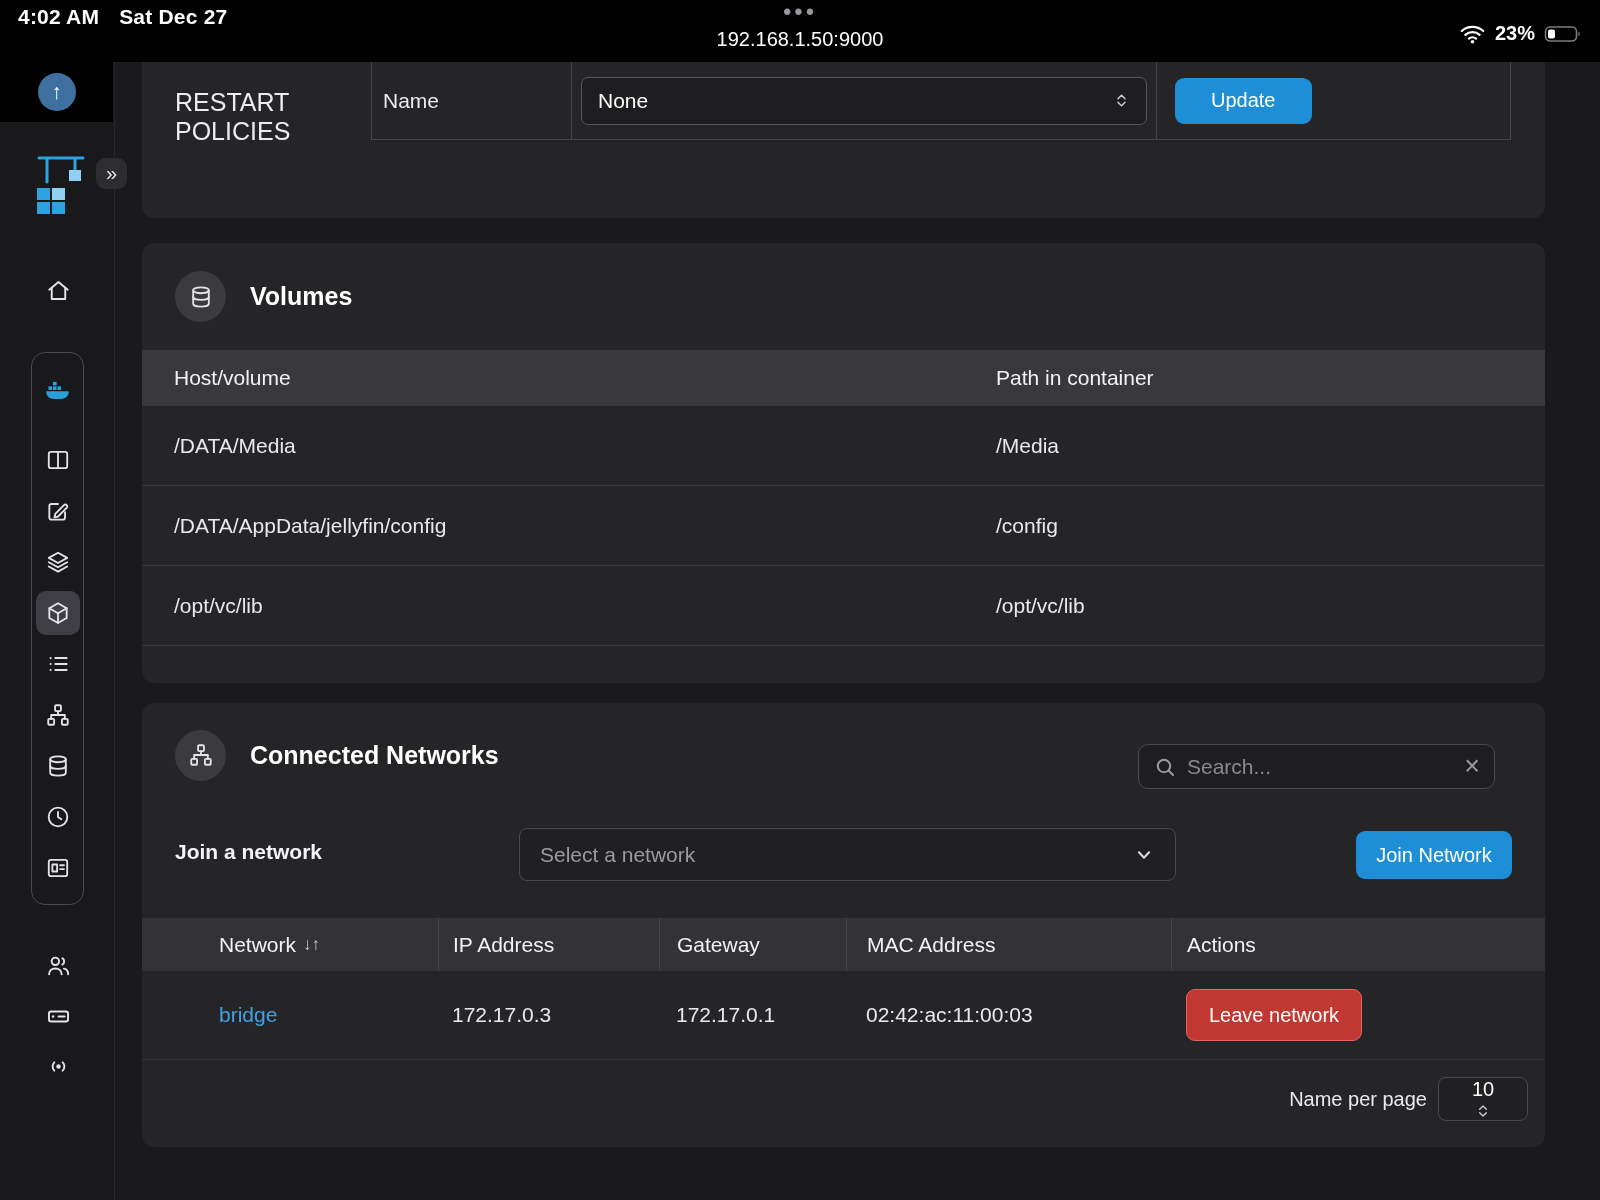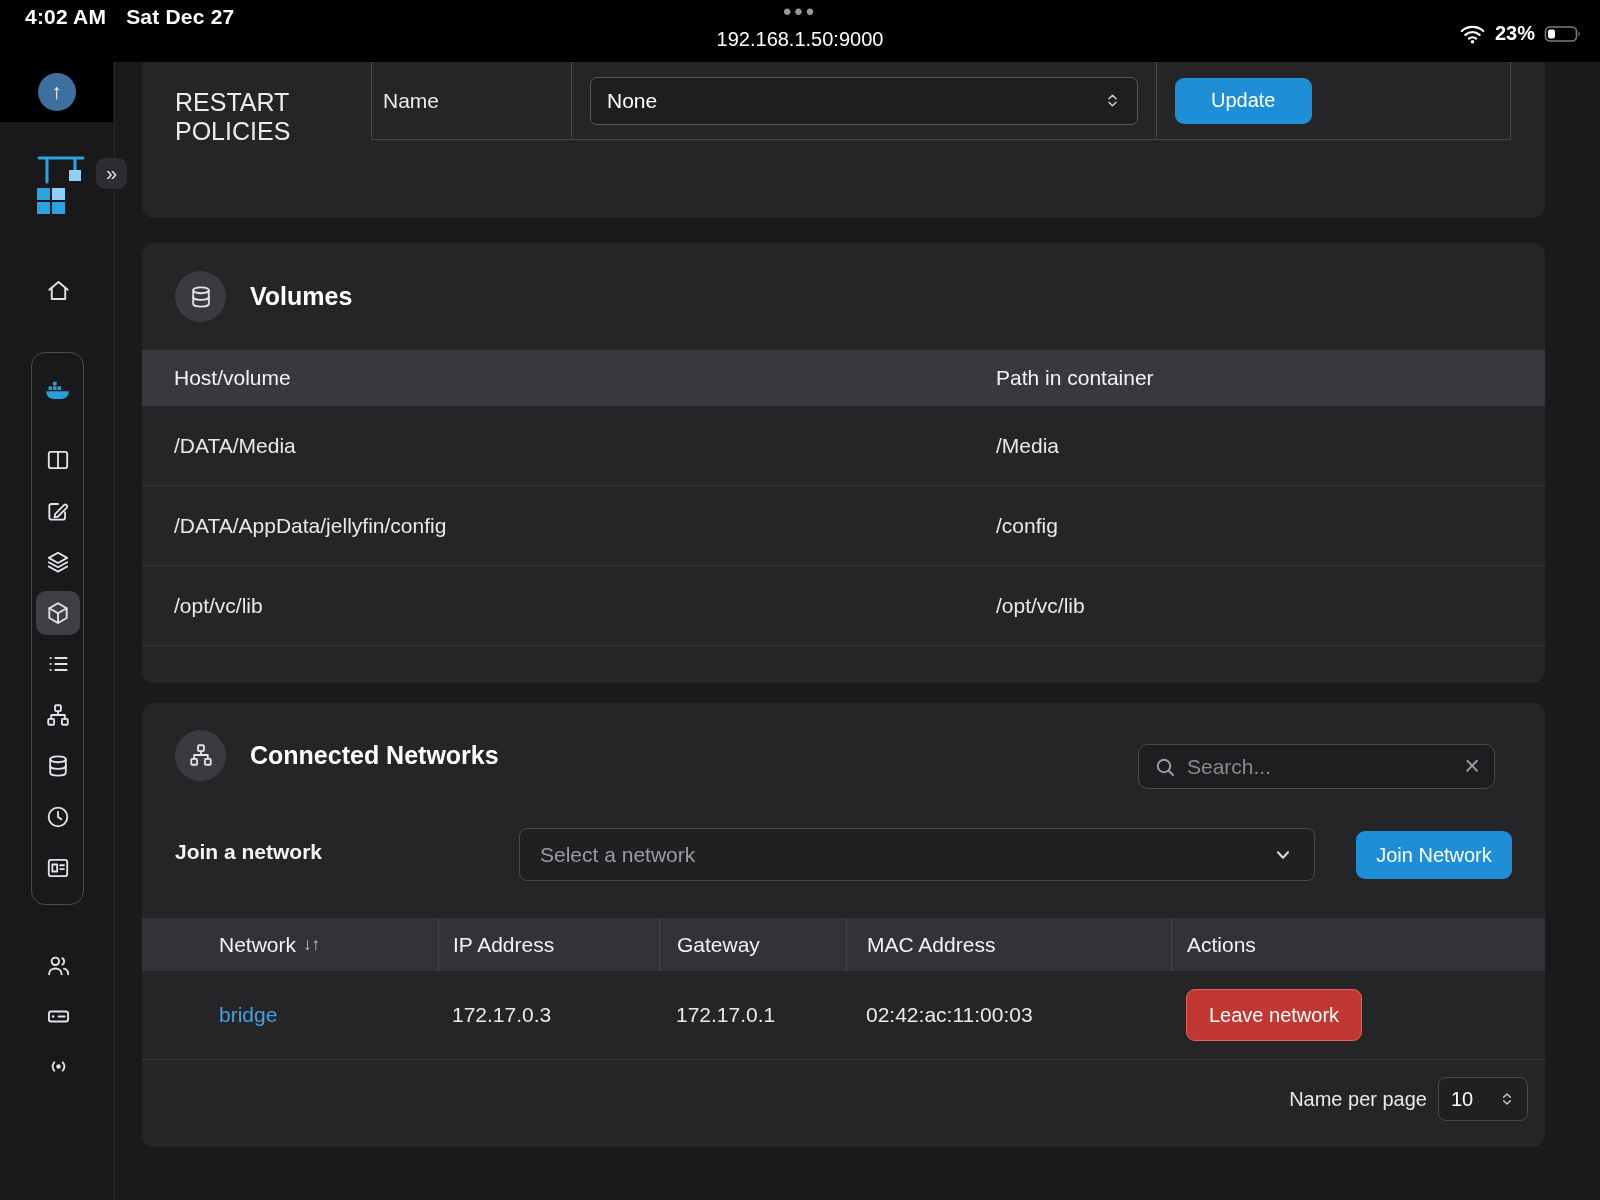--- a/index.html
+++ b/index.html
@@ -2,21 +2,21 @@
 <html><head>
 <meta charset="utf-8">
 <style>
   * { margin:0; padding:0; box-sizing:border-box; }
   html,body { background:#000; }
   body { font-family:"Liberation Sans", sans-serif; }
   .screen { position:relative; width:1600px; height:1200px; background:#1a1a1c; overflow:hidden; }
 
   
   .status-bar { position:absolute; top:0; left:0; width:1600px; height:62px; background:#000; color:#fff; }
-  .sb-left { position:absolute; left:18px; top:5px; display:flex; gap:20px; font-size:21px; font-weight:600; letter-spacing:.2px;margin-left:7px; }
+  .sb-left { position:absolute; left:18px; top:5px; display:flex; gap:20px; font-size:21px; font-weight:600; letter-spacing:.2px; }
   .sb-dots { position:absolute; left:0; right:0; top:0px; text-align:center; color:#97979c; font-size:24px; letter-spacing:3px; line-height:24px; }
   .sb-url  { position:absolute; left:0; right:0; top:28px; text-align:center; font-size:20px; color:#fff; }
   .sb-right { position:absolute; right:16px; top:22px; display:flex; align-items:center; gap:9px; font-size:20px; font-weight:600; }
 
   
   .sidebar { position:absolute; left:0; top:62px; width:115px; bottom:0; background:#19191c; border-right:1px solid #29292c; }
   .corner-btn { position:absolute; left:0; top:0; width:113px; height:60px; background:#000; display:flex; align-items:center; justify-content:center; }
   .up-circle { width:38px; height:38px; border-radius:50%; background:#3e6f9e; color:#fff; display:flex; align-items:center; justify-content:center; font-size:21px; font-weight:700; }
   .logo { position:absolute; left:33px; top:88px; }
   .expand-btn { position:absolute; left:96px; top:96px; width:31px; height:31px; border-radius:9px; background:#2d2d31; color:#e9e9ec; font-size:20px; display:flex; align-items:center; justify-content:center; z-index:4; }
@@ -31,21 +31,21 @@
   
   .main { position:absolute; left:116px; top:62px; right:0; bottom:0; }
   .panel { position:absolute; left:26px; width:1403px; background:#252528; }
 
   
   .panel-restart { top:0; height:156px; border-radius:0 0 12px 12px; }
   .rp-label { position:absolute; left:33px; top:26px; width:130px; font-size:25px; line-height:29px; color:#ececee; }
   .rp-row { position:absolute; left:229px; top:0; height:78px; display:flex; }
   .rp-cell { border-left:1px solid #47474b; border-bottom:1px solid #47474b; display:flex; align-items:center; }
   .rp-cell-name { width:200px; padding-left:11px; font-size:21px; color:#ececee; }
-  .rp-cell-select { width:585px; padding:0 18px; }
+  .rp-cell-select { width:585px; padding:0 9px; }
   .rp-cell-button { width:355px; padding-left:18px; border-right:1px solid #47474b; }
   .select-box { height:48px; background:#1e1e21; border:1px solid #57575b; border-radius:7px; display:flex; align-items:center; justify-content:space-between; padding:0 16px; font-size:21px; color:#fff; }
   .rp-cell-select .select-box { flex:1; }
   .btn-blue { height:46px; padding:0 36px; background:#1e8ed6; border:none; border-radius:9px; color:#fff; font-size:20px; font-weight:500; display:flex; align-items:center; justify-content:center; font-family:"Liberation Sans",sans-serif; }
 
   
   .panel-head { display:flex; align-items:center; gap:24px; padding-left:33px; }
   .icon-circle { width:51px; height:51px; border-radius:50%; background:#3a3a3f; display:flex; align-items:center; justify-content:center; flex:none; }
   .panel-title { font-size:25px; font-weight:600; color:#fff; }
 
@@ -58,39 +58,39 @@
   .vt-row { height:80px; display:flex; align-items:center; font-size:21px; color:#e9e9ec; border-bottom:1px solid #37373b; }
 
   
   .panel-networks { top:641px; height:444px; border-radius:12px; overflow:hidden; }
   .panel-networks .panel-head { height:100px; padding-top:4px; }
   .search-box { position:absolute; right:50px; top:41px; width:357px; height:45px; background:#1e1e21; border:1px solid #4a4a4e; border-radius:10px; display:flex; align-items:center; padding:0 14px; gap:10px; }
   .search-box input { flex:1; background:transparent; border:none; outline:none; color:#fff; font-size:21px; font-family:"Liberation Sans",sans-serif; min-width:0; }
   .search-box input::placeholder { color:#8a8a8e; }
   .search-clear { color:#9a9aa0; font-size:27px; line-height:27px; }
   .join-label { position:absolute; left:33px; top:137px; font-size:21px; font-weight:700; color:#f4f4f6; }
-  .join-select { position:absolute; left:377px; top:125px; width:796px; height:53px; background:#202023; border:1px solid #4a4a4e; border-radius:8px; display:flex; align-items:center; justify-content:space-between; padding:0 20px; font-size:21px; color:#9a9aa0; }
+  .join-select { position:absolute; left:377px; top:125px; width:657px; height:53px; background:#202023; border:1px solid #4a4a4e; border-radius:8px; display:flex; align-items:center; justify-content:space-between; padding:0 20px; font-size:21px; color:#9a9aa0; }
   .join-btn { position:absolute; left:1214px; top:128px; width:156px; height:48px; padding:0; }
 
   .nt { position:absolute; left:0; right:0; top:215px; }
   .nt-header { height:53px; background:#323237; display:flex; align-items:center; font-size:21px; color:#f2f2f4; }
   .nt-row { height:89px; display:flex; align-items:center; font-size:21px; color:#e9e9ec; border-bottom:1px solid #37373b; }
   .c-lead { width:65px; }
   .c-network { width:231px; padding-left:12px; display:flex; align-items:center; gap:7px; }
   .c-ip { width:221px; padding-left:14px; }
   .c-gw { width:187px; padding-left:17px; }
   .c-mac { width:325px; padding-left:20px; }
   .c-act { flex:1; padding-left:15px; }
   .nt-header .c-ip, .nt-header .c-gw, .nt-header .c-mac, .nt-header .c-act { border-left:1px solid #434348; align-self:stretch; display:flex; align-items:center; }
   .sort-arrows { font-size:17px; color:#c8c8cc; }
   .link { color:#42a0e0; text-decoration:none; }
   .btn-danger { height:52px; padding:0 22px; background:#c13832; border:1px solid #e4635c; border-radius:9px; color:#fff; font-size:20px; display:flex; align-items:center; justify-content:center; font-family:"Liberation Sans",sans-serif; }
   .net-footer { position:absolute; right:17px; top:374px; display:flex; align-items:center; gap:11px; }
   .net-footer .label { font-size:20px; color:#e9e9ec; }
-  .pp-select { width:90px; height:44px; background:#202023; border:1px solid #4a4a4e; border-radius:8px; display:flex; align-items:center; justify-content:space-between; padding:0 12px; font-size:20px; color:#fff; }
+  .pp-select { width:90px; height:44px; background:#202023; border:1px solid #4a4a4e; border-radius:8px; display:flex; align-items:center; justify-content:space-between; padding:0 12px; font-size:20px; color:#fff;flex-direction:column; }
 </style>
 </head>
 <body>
 
 <div class="screen">
 
   <div class="status-bar">
     <div class="sb-left">
       <span>4:02 AM</span>
       <span>Sat Dec 27</span>

